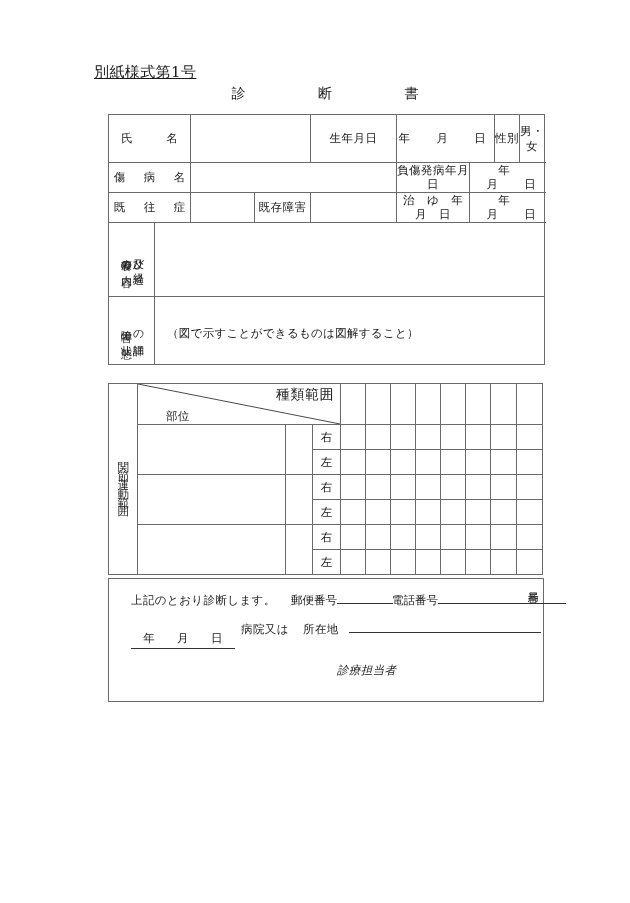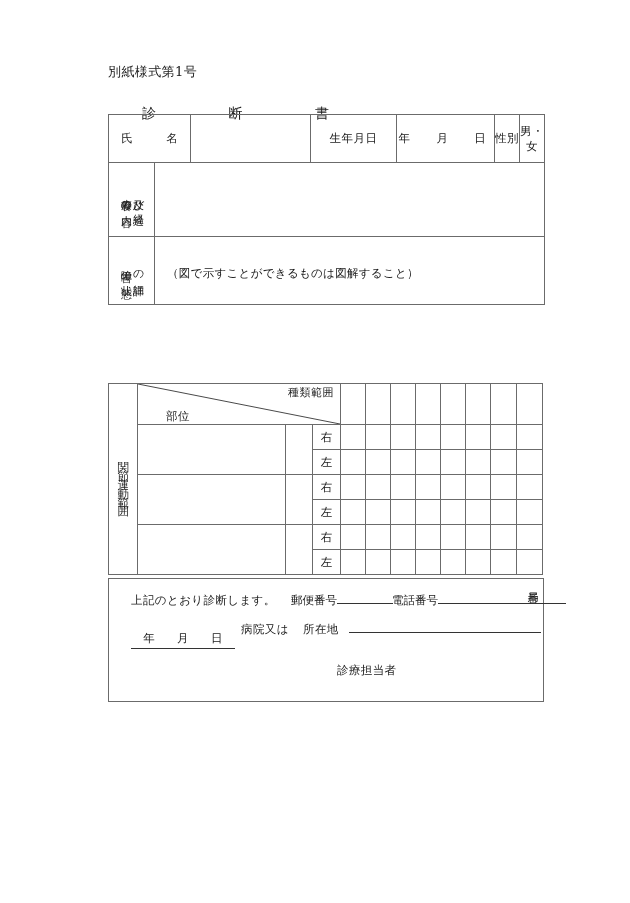--- a/index.html
+++ b/index.html
@@ -15,32 +15,33 @@
     color: #1a1a1a;
     overflow: hidden;
   }
   .page {
     position: absolute;
     left: 0; top: 0;
     width: 630px; height: 903px;
   }
   .form-no {
     position: absolute;
-    left: 108px; top: 63px;
-    font-size: 13px;
+    left: 94px; top: 63px;
+    font-size: 15px;
     letter-spacing: 0.4px;
     white-space: nowrap;
+    text-decoration: underline;
   }
   .doc-title {
     position: absolute;
     left: 108px; top: 85px;
     width: 434px;
+    text-align: center;
     font-size: 14px;
     letter-spacing: 0.5px;
-    margin-top: 20px;
   }
   .doc-title span { letter-spacing: 34px; padding-left: 34px; }
 
   
   .tbl {
     position: absolute;
     left: 108px;
     width: 434px;
     border-collapse: collapse;
     table-layout: fixed;
@@ -105,21 +106,21 @@
     padding: 0 !important;
   }
   .diag-svg {
     position: absolute;
     left: 0; top: 0;
     width: 100%; height: 100%;
   }
   .diag-top {
     position: absolute;
     right: 6px; top: 2px;
-    font-size: 11px;
+    font-size: 14px;
     letter-spacing: 0.5px;
   }
   .diag-bot {
     position: absolute;
     left: 8px; bottom: 1px;
     font-size: 11.5px;
     letter-spacing: 0.5px;
     margin-left: 20px;
   }
   .side {
@@ -199,20 +200,21 @@
     line-height: 1.9;
     white-space: nowrap;
   }
   .f-hosp .col1 { display:inline-block; width: 62px; letter-spacing: 0.4px; }
   .f-hosp .col2 { display:inline-block; width: 46px; letter-spacing: 0.4px; }
 
   .f-doctor {
     position: absolute;
     left: 228px; top: 84px;
     letter-spacing: 0.4px;
+    font-style: italic;
   }
   .f-sign {
     position: absolute;
     left: 228px; top: 101px;
     white-space: nowrap;
   }
   .f-sign .nm { letter-spacing: 5px; padding-right: 3px; }
   .seal {
     display: inline-block;
     width: 11px; height: 11px;
@@ -256,22 +258,40 @@
       <td class="lbl-spread3" colspan="2">氏　　名</td>
       <td colspan="3"></td>
       <td class="lbl">生年月日</td>
       <td class="datecell" colspan="4">
         <span class="y">年</span><span class="m">月</span><span class="d">日</span>
       </td>
       <td class="lbl">性別</td>
       <td class="lbl">男・女</td>
     </tr>
 
-
-
+    <tr class="h-std">
+      <td class="lbl-spread3" colspan="2">傷　病　名</td>
+      <td colspan="4"></td>
+      <td class="lbl" colspan="3">負傷発病年月日</td>
+      <td class="datecell" colspan="5">
+        <span class="y">年</span><span class="m">月</span><span class="d">日</span>
+      </td>
+    </tr>
+
+
+    <tr class="h-std">
+      <td class="lbl-spread3" colspan="2">既　往　症</td>
+      <td colspan="2"></td>
+      <td class="lbl">既存障害</td>
+      <td></td>
+      <td class="lbl" colspan="3">治　ゆ　年　月　日</td>
+      <td class="datecell" colspan="5">
+        <span class="y">年</span><span class="m">月</span><span class="d">日</span>
+      </td>
+    </tr>
 
     <tr style="height:74px">
       <td class="vlabel-cell">
         <div class="vwrap gap">
           <span>療養の内容</span>
               <span>及び経過</span>
         </div>
       </td>
       <td colspan="11"></td>
     </tr>

